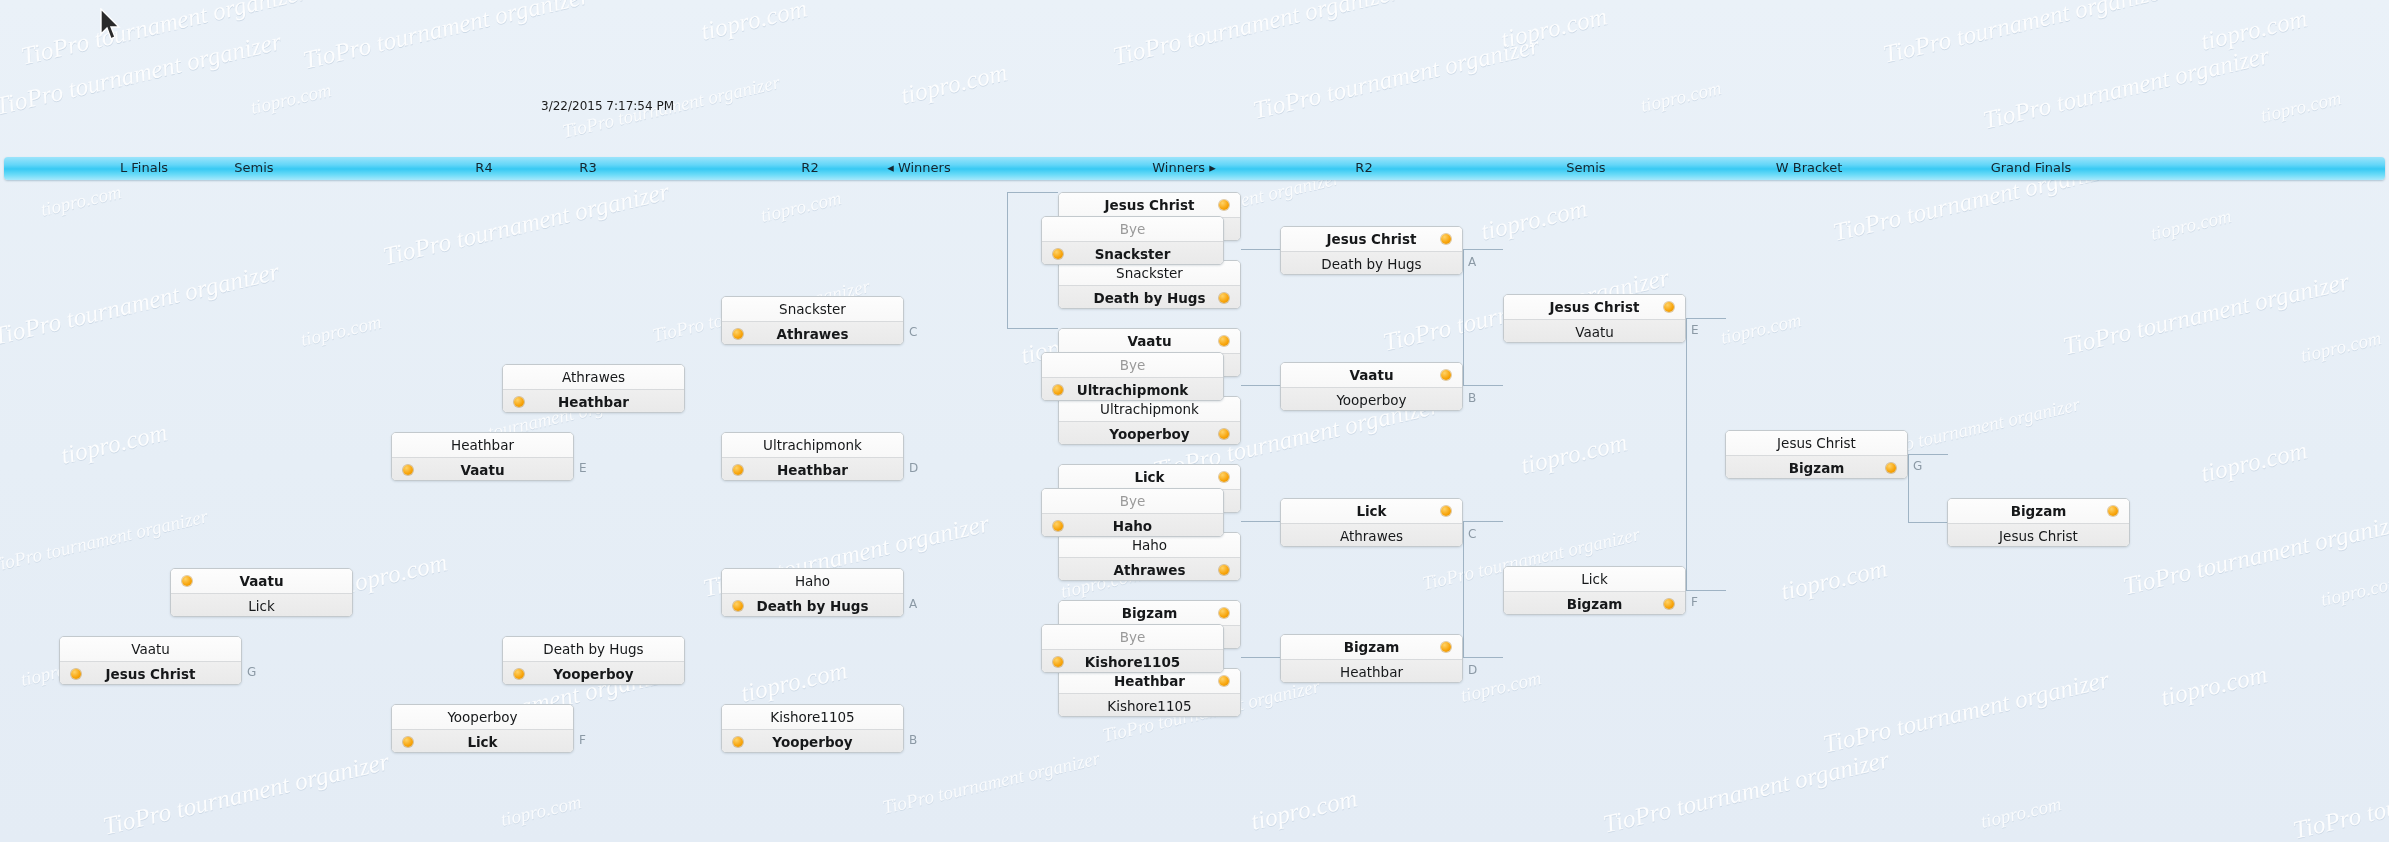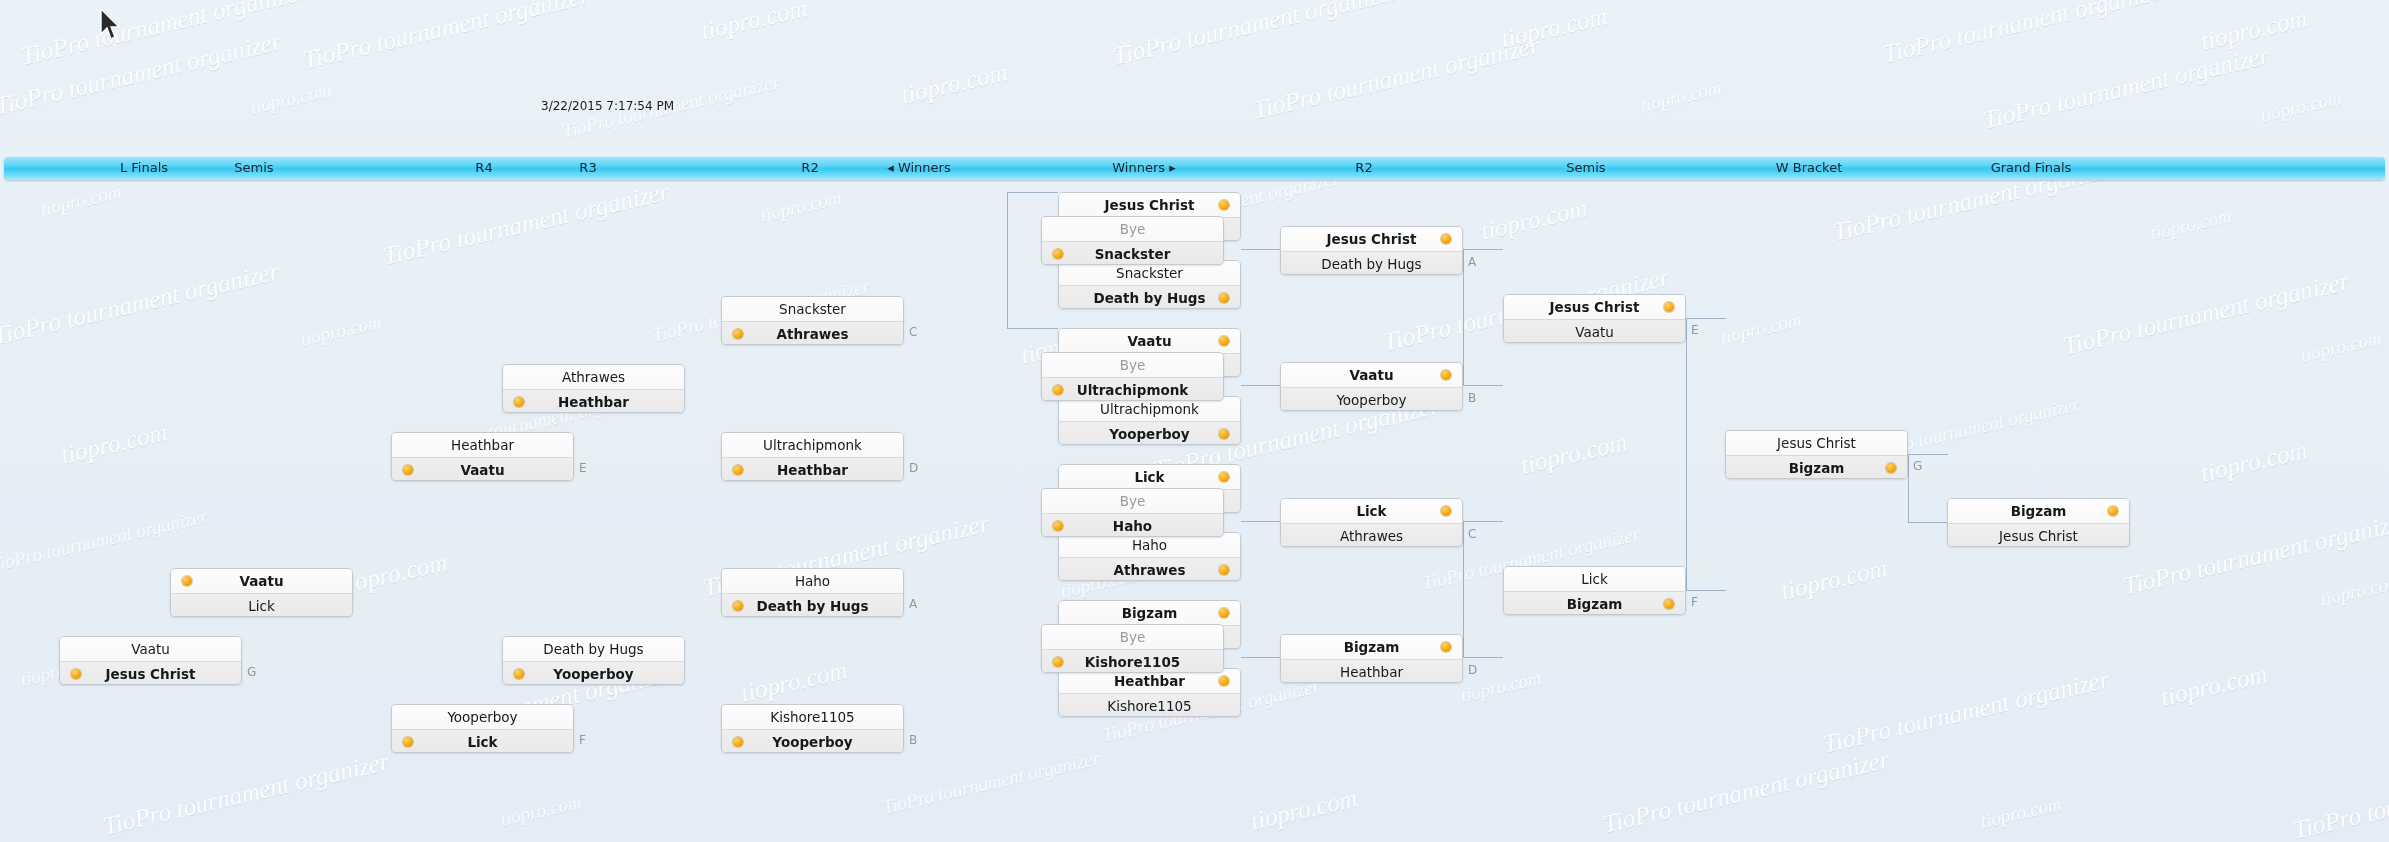--- a/index.html
+++ b/index.html
@@ -161,21 +161,21 @@
     <div id="datetime">3/22/2015 7:17:54 PM</div>
   </div>
 
   <div id="navbar">
       <div class="navlabel" style="left: 140px;">L Finals</div>
       <div class="navlabel" style="left: 250px;">Semis</div>
       <div class="navlabel" style="left: 464px; margin-left: 16px;">R4</div>
       <div class="navlabel" style="left: 584px;">R3</div>
       <div class="navlabel" style="left: 806px;">R2</div>
       <div class="navlabel" style="left: 915px;">◂ Winners</div>
-      <div class="navlabel" style="left: 1140px;">Winners ▸</div>
+      <div class="navlabel" style="left: 1180px;">Winners ▸</div>
       <div class="navlabel" style="left: 1360px;">R2</div>
       <div class="navlabel" style="left: 1582px;">Semis</div>
       <div class="navlabel" style="left: 1805px;">W Bracket</div>
       <div class="navlabel" style="left: 2027px; text-align: center;">Grand Finals</div>
     </div>
 
   <div id="bracket">
       <div class="ln h" style="left: 1007px; top: 192px; width: 51px; height: 1px;"></div>
       <div class="ln v" style="left: 1007px; top: 192px; width: 1px; height: 137px;"></div>
       <div class="ln h" style="left: 1007px; top: 328px; width: 51px; height: 1px;"></div>

